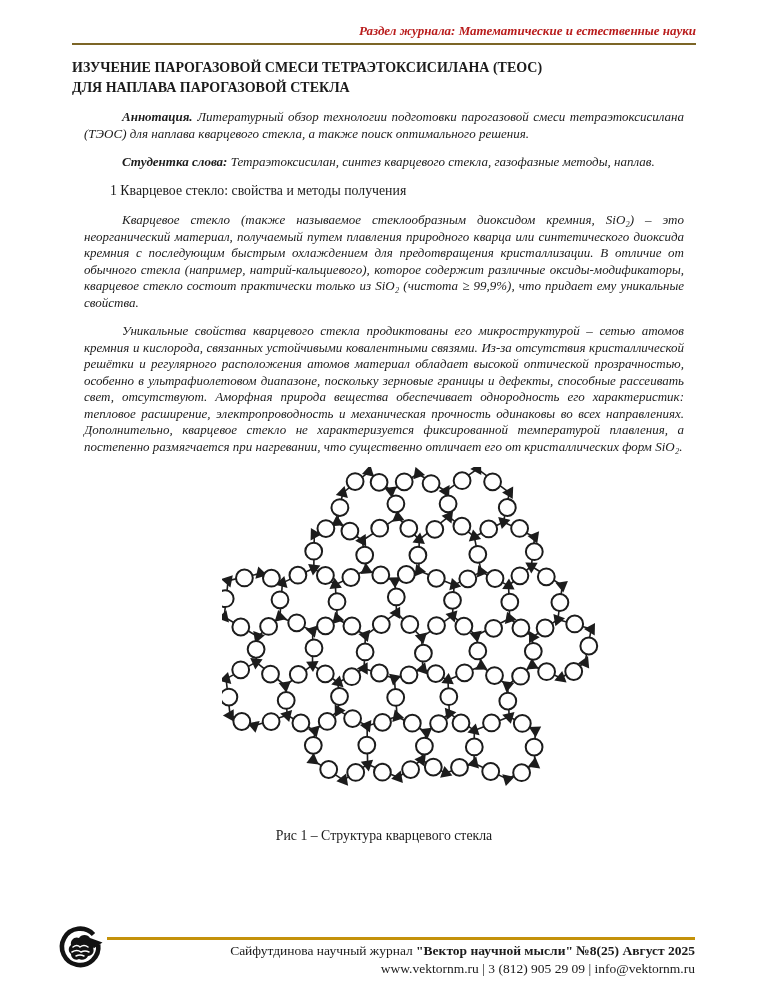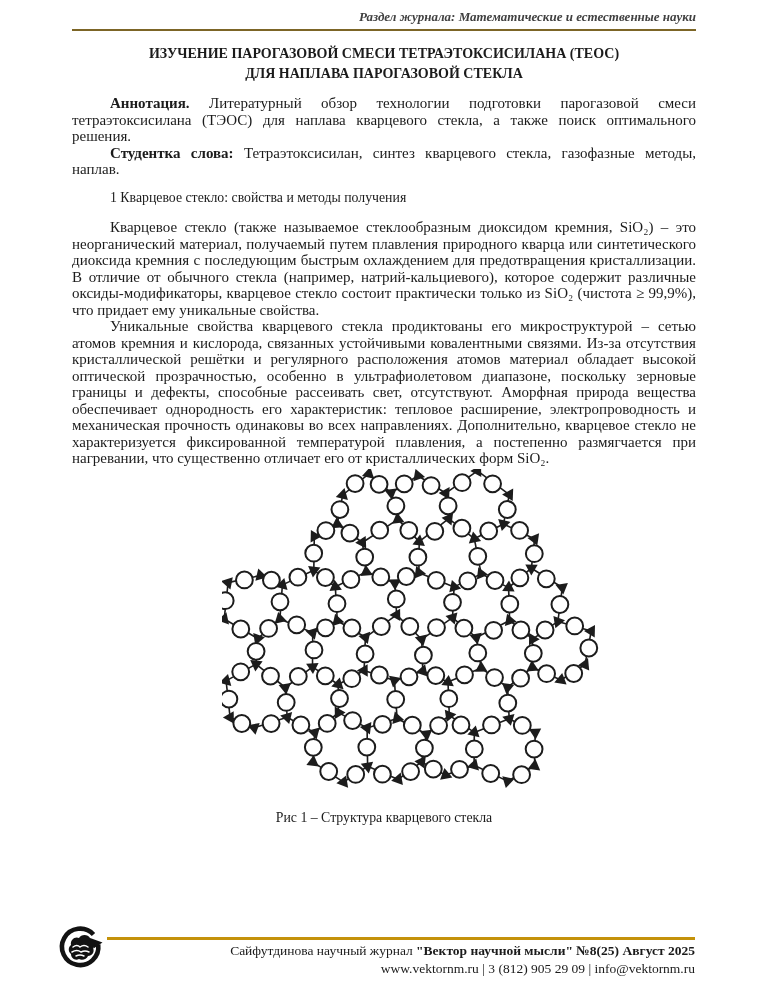--- a/index.html
+++ b/index.html
@@ -15,65 +15,66 @@
   }
   .page-inner { margin: 0 72px; width: 624px; }
 
   .kolontitul {
     padding-top: 8px;
     text-align: right;
     font-style: italic;
     font-weight: bold;
     font-size: 13px;
     line-height: 17px;
-    color: #404040;
+    color: #b91c1c;
+    margin-top: 14px;
   }
   .top-rule {
     border: none;
     border-top: 2px solid #7c6526;
     margin: 4px 0 0 0;
   }
 
   .byline {
     margin-top: 21px;
     text-align: right;
     font-size: 14px;
     line-height: 19px;
   }
   .byline b { font-weight: bold; }
 
   .title {
     margin-top: 13px;
-    text-align: center;
     font-weight: bold;
     font-size: 14px;
     line-height: 19.5px;
   }
 
   .para {
-    font-size: 15px;
+    font-size: 13px;
     line-height: 16.5px;
     text-align: justify;
     text-indent: 38px;
-    margin: 0;
+    margin: 12px;
+    font-style: italic;
   }
   .abstract { margin-top: 12px; }
 
   .section-heading {
     margin: 12px 0 13px 0;
     font-weight: normal;
     font-size: 13.8px;
     line-height: 16.5px;
     text-indent: 38px;
   }
 
   .figure-wrap { margin: 2px 0 0 150px; width: 385px; }
   .figure-wrap svg { display: block; }
   .caption {
-    margin-top: 10px;
+    margin-top: 30px;
     text-align: center;
     font-size: 13.8px;
     line-height: 17px;
   }
 
   .footer { position: absolute; left: 0; top: 922px; width: 768px; height: 72px; }
   .footer-logo { position: absolute; left: 57px; top: 3px; width: 46px; height: 46px; }
   .footer-rule { position: absolute; left: 107px; top: 15px; width: 588px; height: 3px; background: #c4920a; }
   .footer-text {
     position: absolute; right: 73px; top: 20px;

